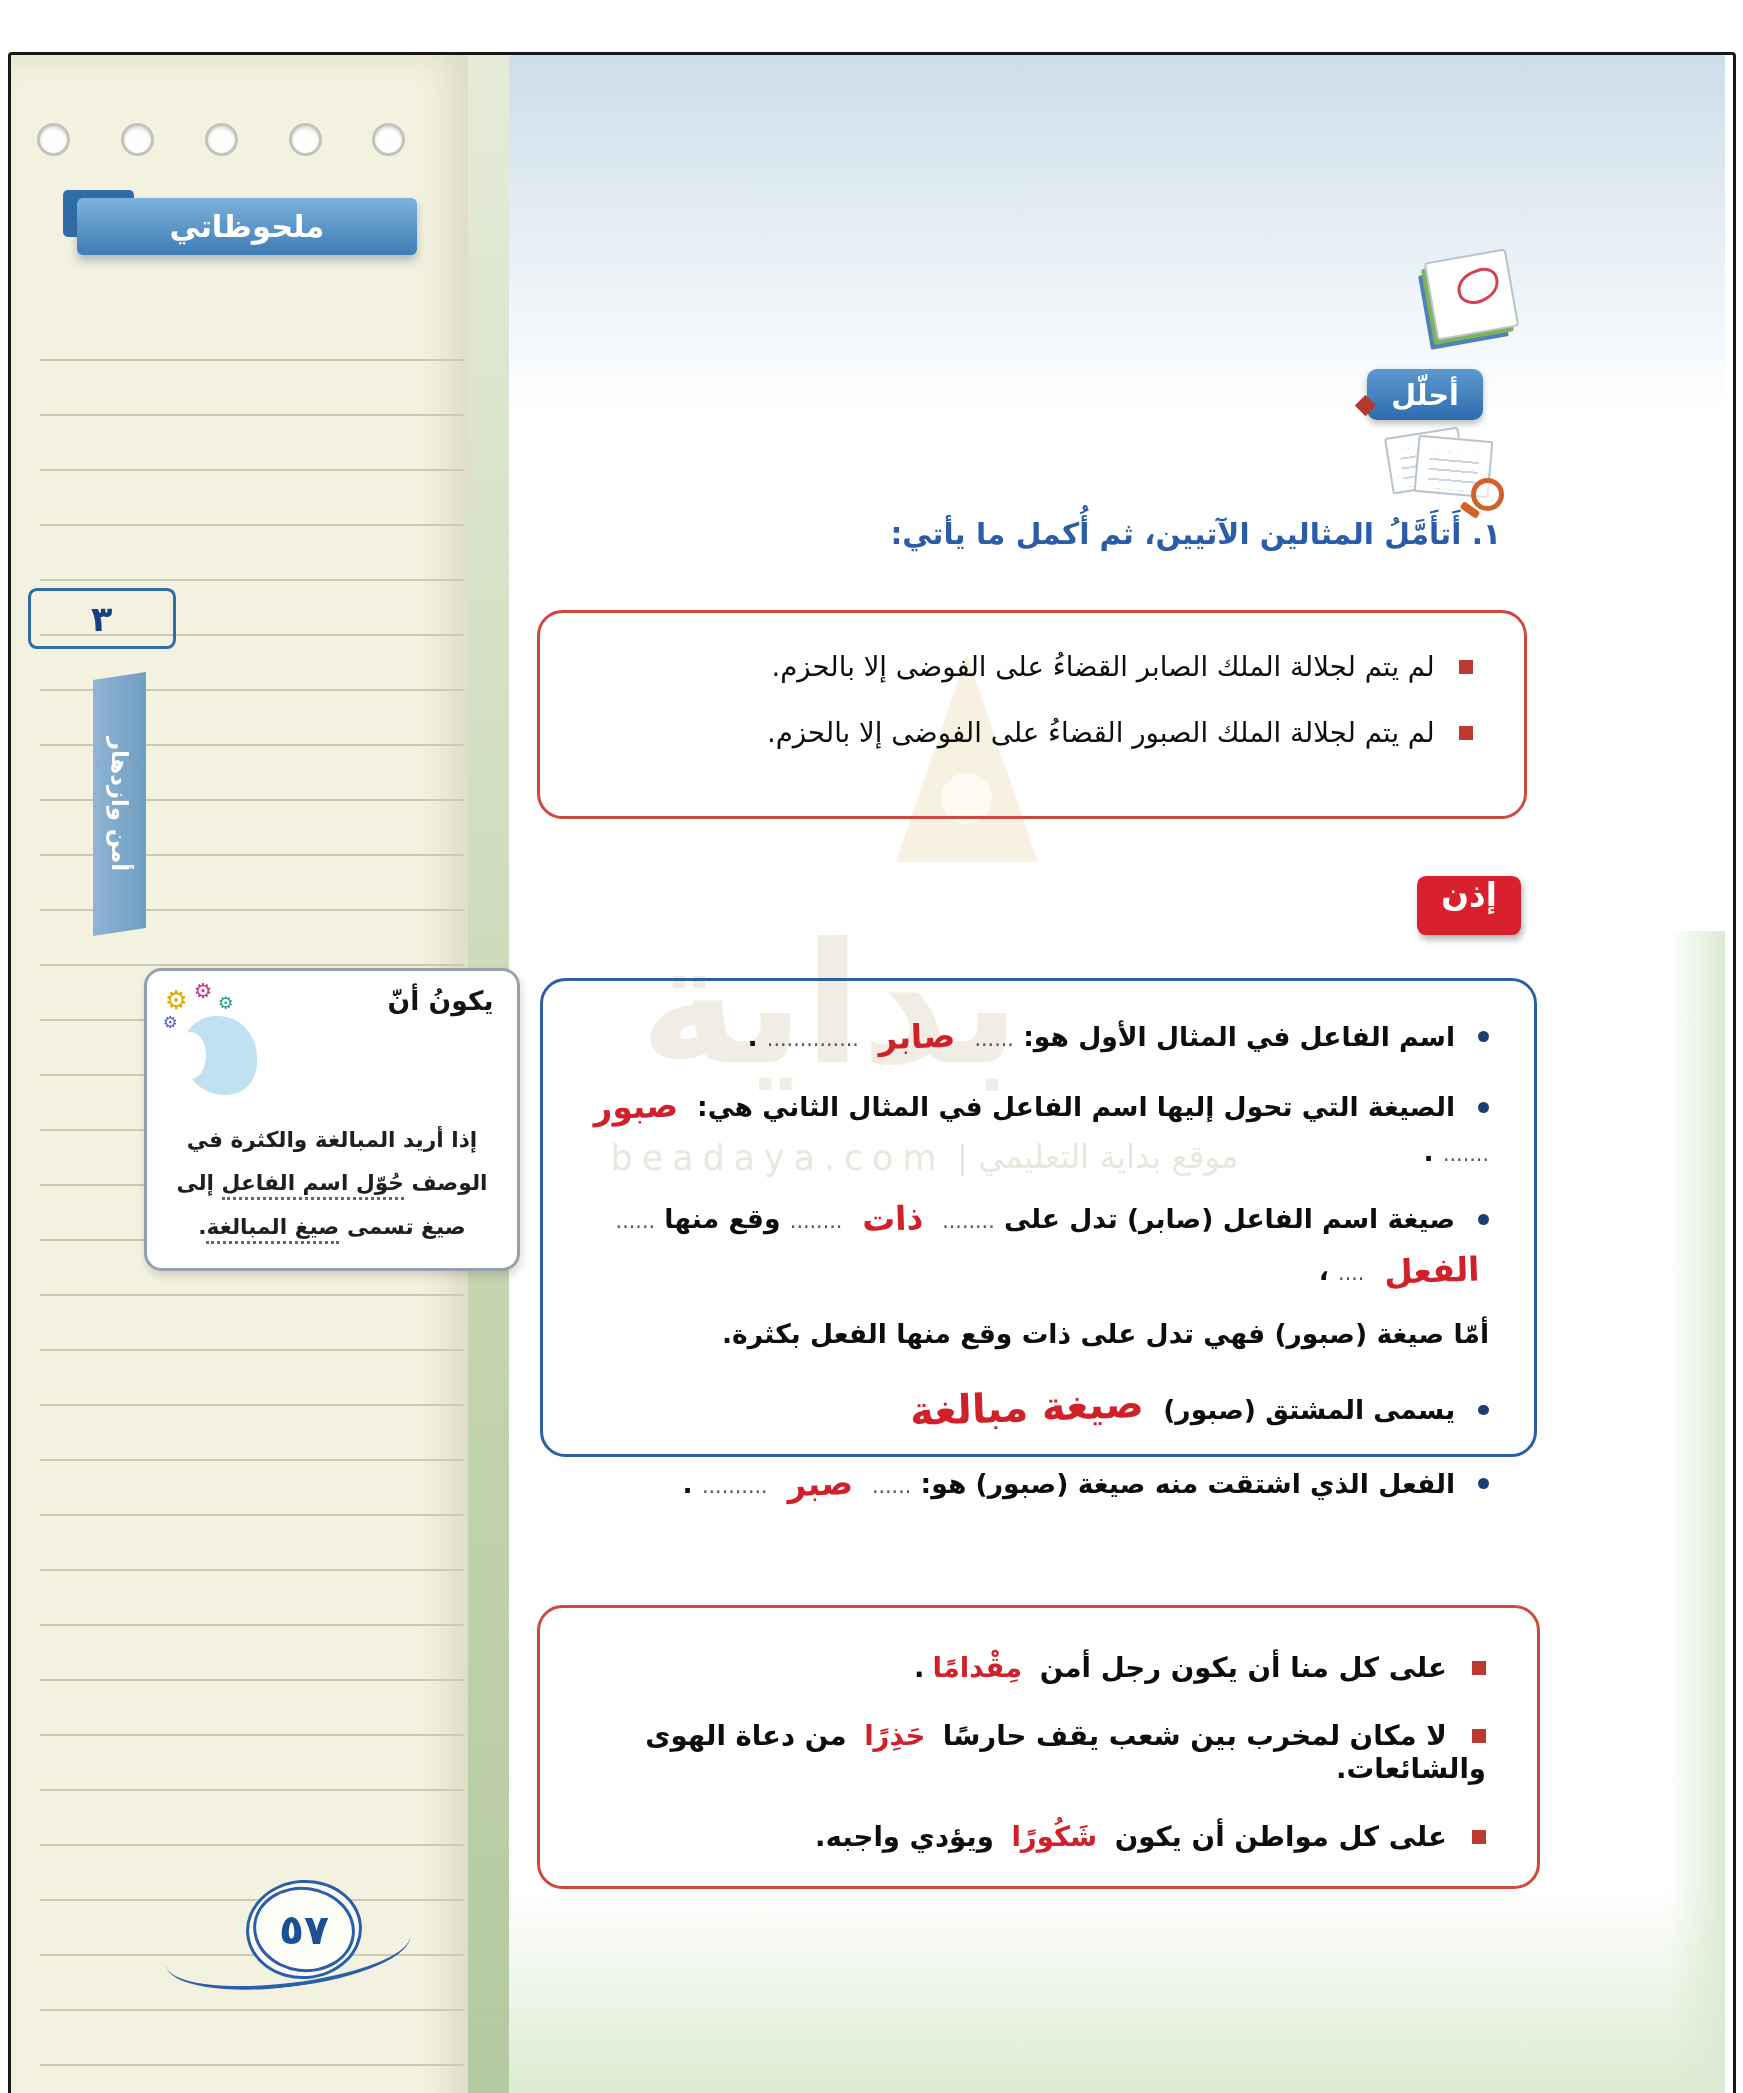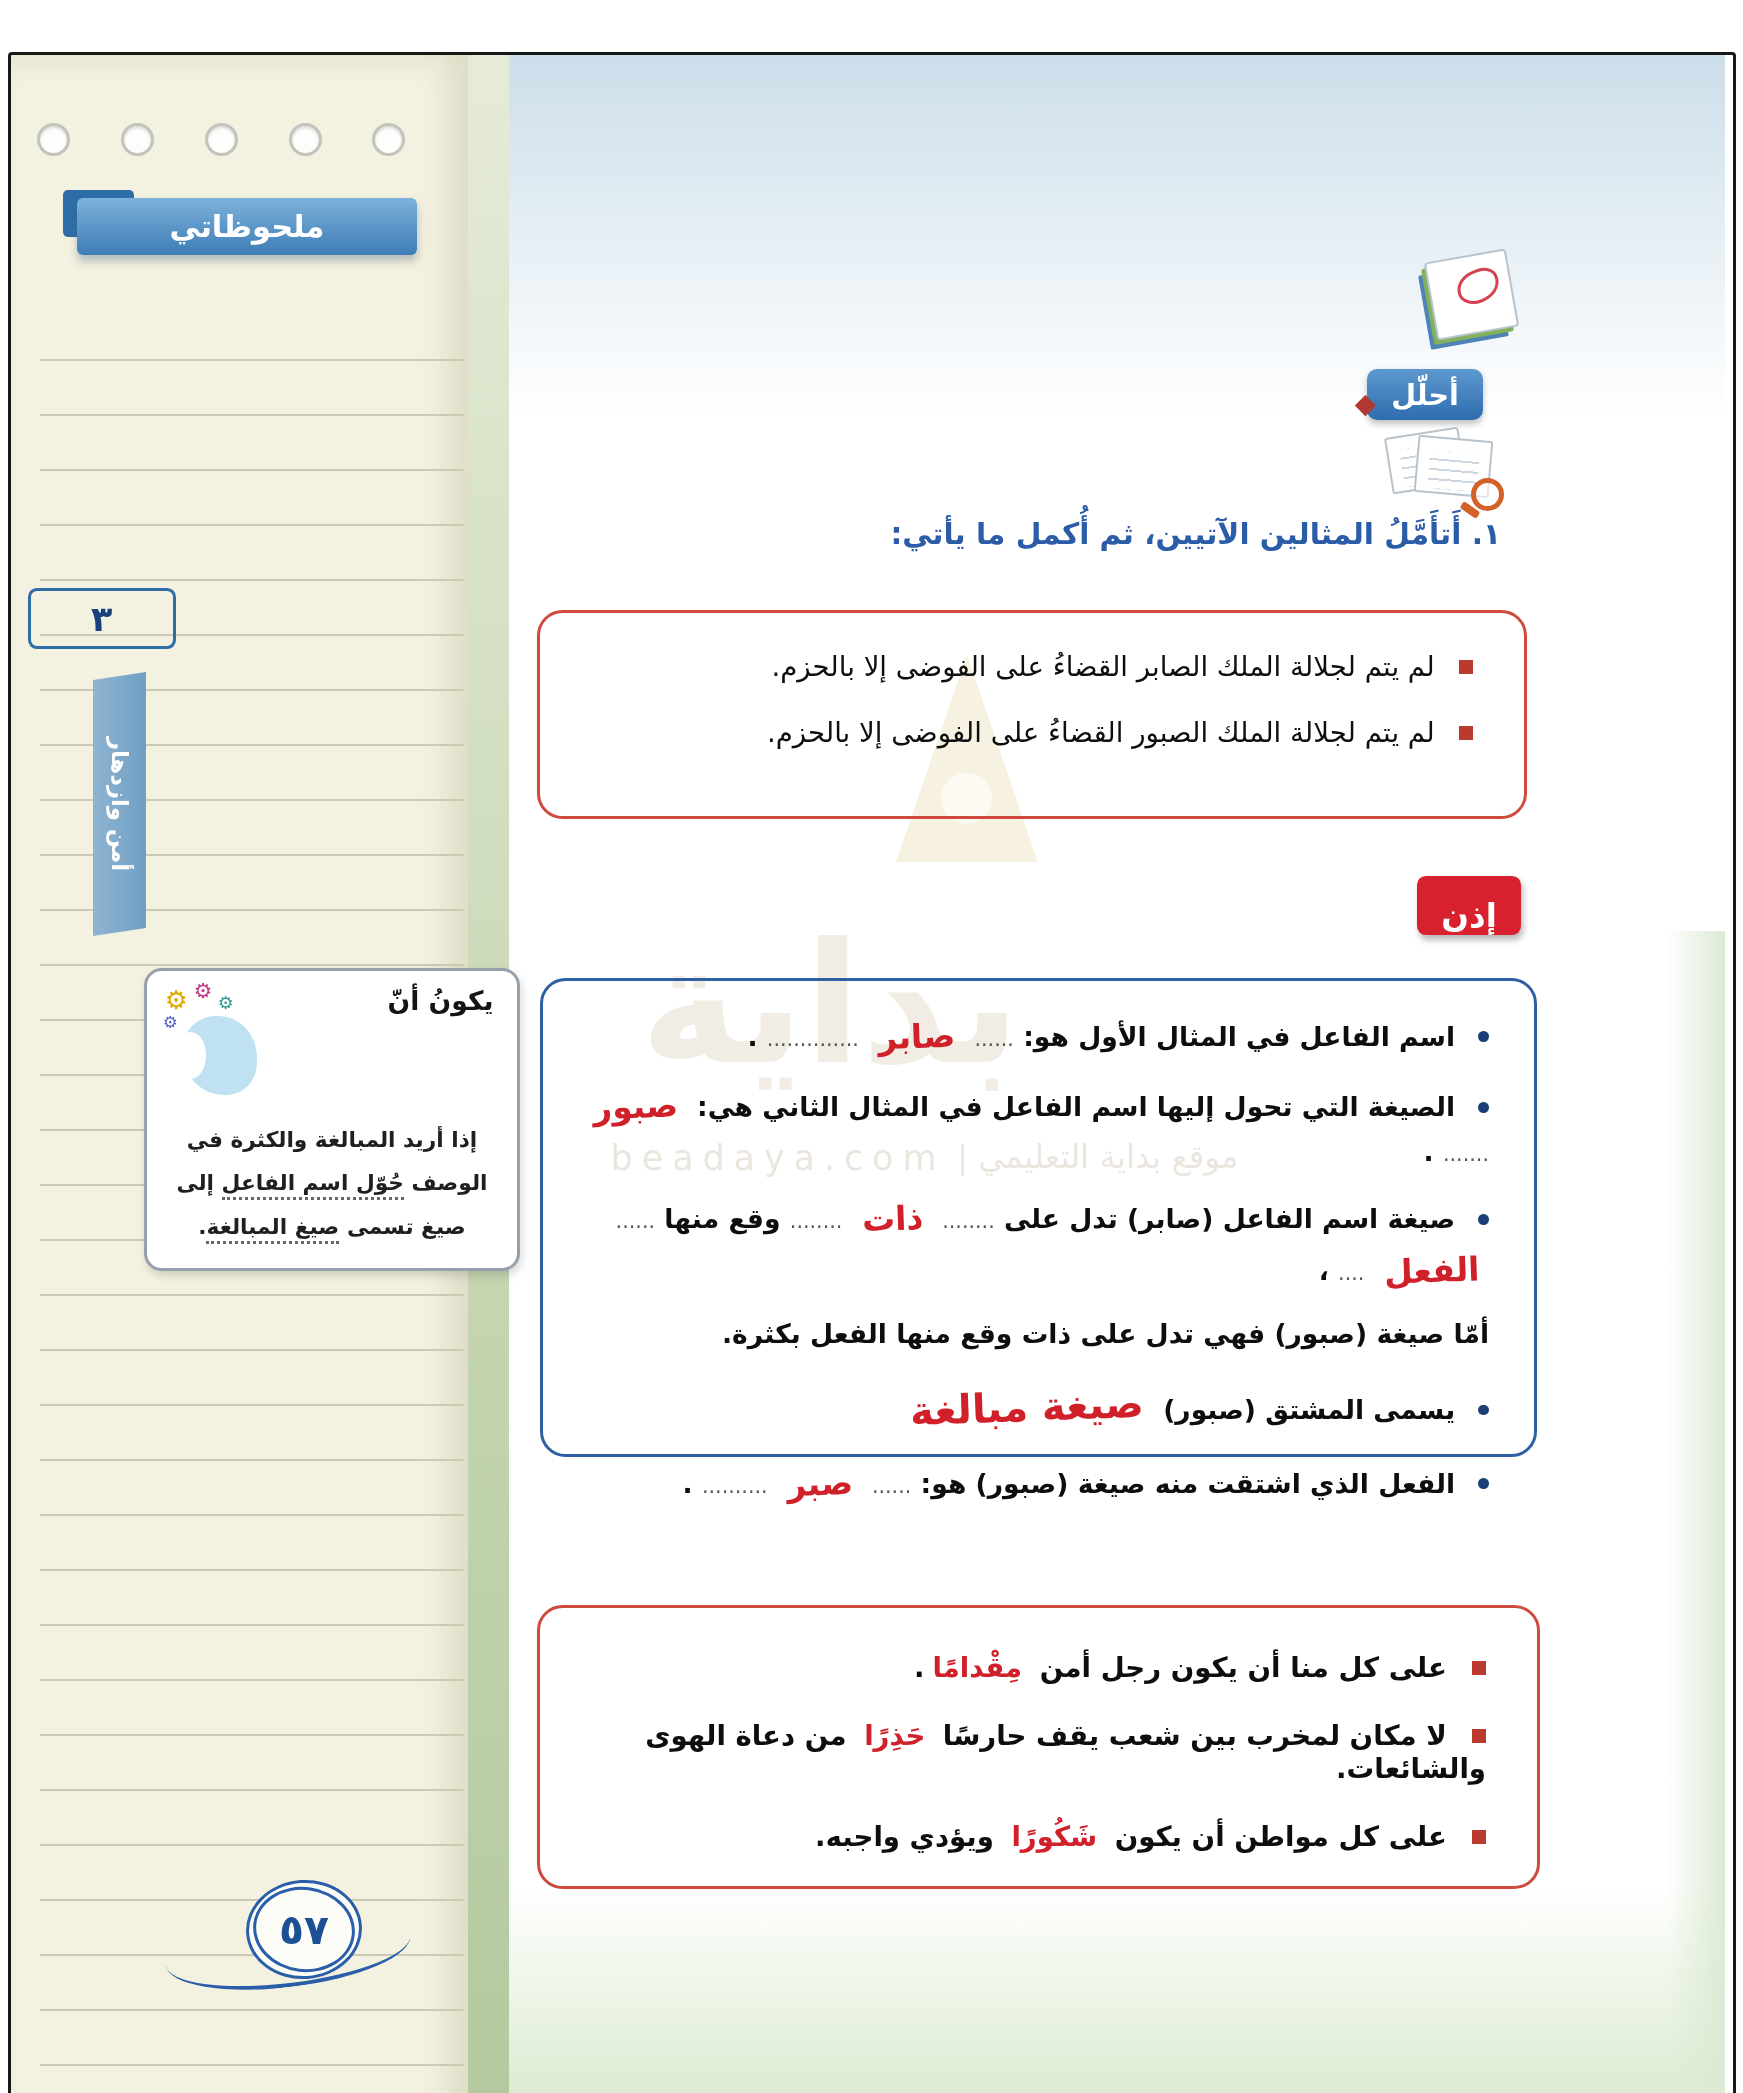--- a/index.html
+++ b/index.html
@@ -120,21 +120,21 @@
            padding:37px 51px 0 27.6px; }
   .exrow { margin-bottom:33px; font-size:27.6px; font-weight:normal; color:#0e0e0e; text-align:right; }
 
   .sq-bullet { display:inline-block; width:13.8px; height:13.8px; background:#bc3930;
                margin-left:15.8px; vertical-align:2px; }
   .dot-bullet { display:inline-block; width:10.8px; height:10.8px; border-radius:50%;
                 background:#1e3f73; margin-left:13.8px; vertical-align:3.9px; }
 
   .then-badge { position:absolute; left:1417px; top:832px; width:104px; height:59px;
                 background:#d8202e; border-radius:8.9px; color:#fff; font-size:32.5px; font-weight:bold;
-                display:flex; align-items:flex-end; justify-content:center;
+                display:flex; align-items:flex-start; justify-content:center;
                 box-shadow:2px 4.9px 6.9px rgba(0,0,0,.28); z-index:2; }
 
   .conc { position:absolute; left:540px; top:934px; width:997px; height:479px;
           border:3px solid #2e5fa3; border-radius:25.6px; z-index:2; direction:rtl;
           padding:27.6px 45px 0 27.6px; }
   .crow { font-size:26.6px; font-weight:bold; color:#0e0e0e; text-align:right;
           margin-bottom:19.7px; line-height:1.55; }
   .red-ans { color:#d0202a; font-size:33px; font-weight:bold; margin:0 9.9px;
              display:inline-block; transform:translateY(2px) rotate(-2deg); }
   .red-big { font-size:40px; }

